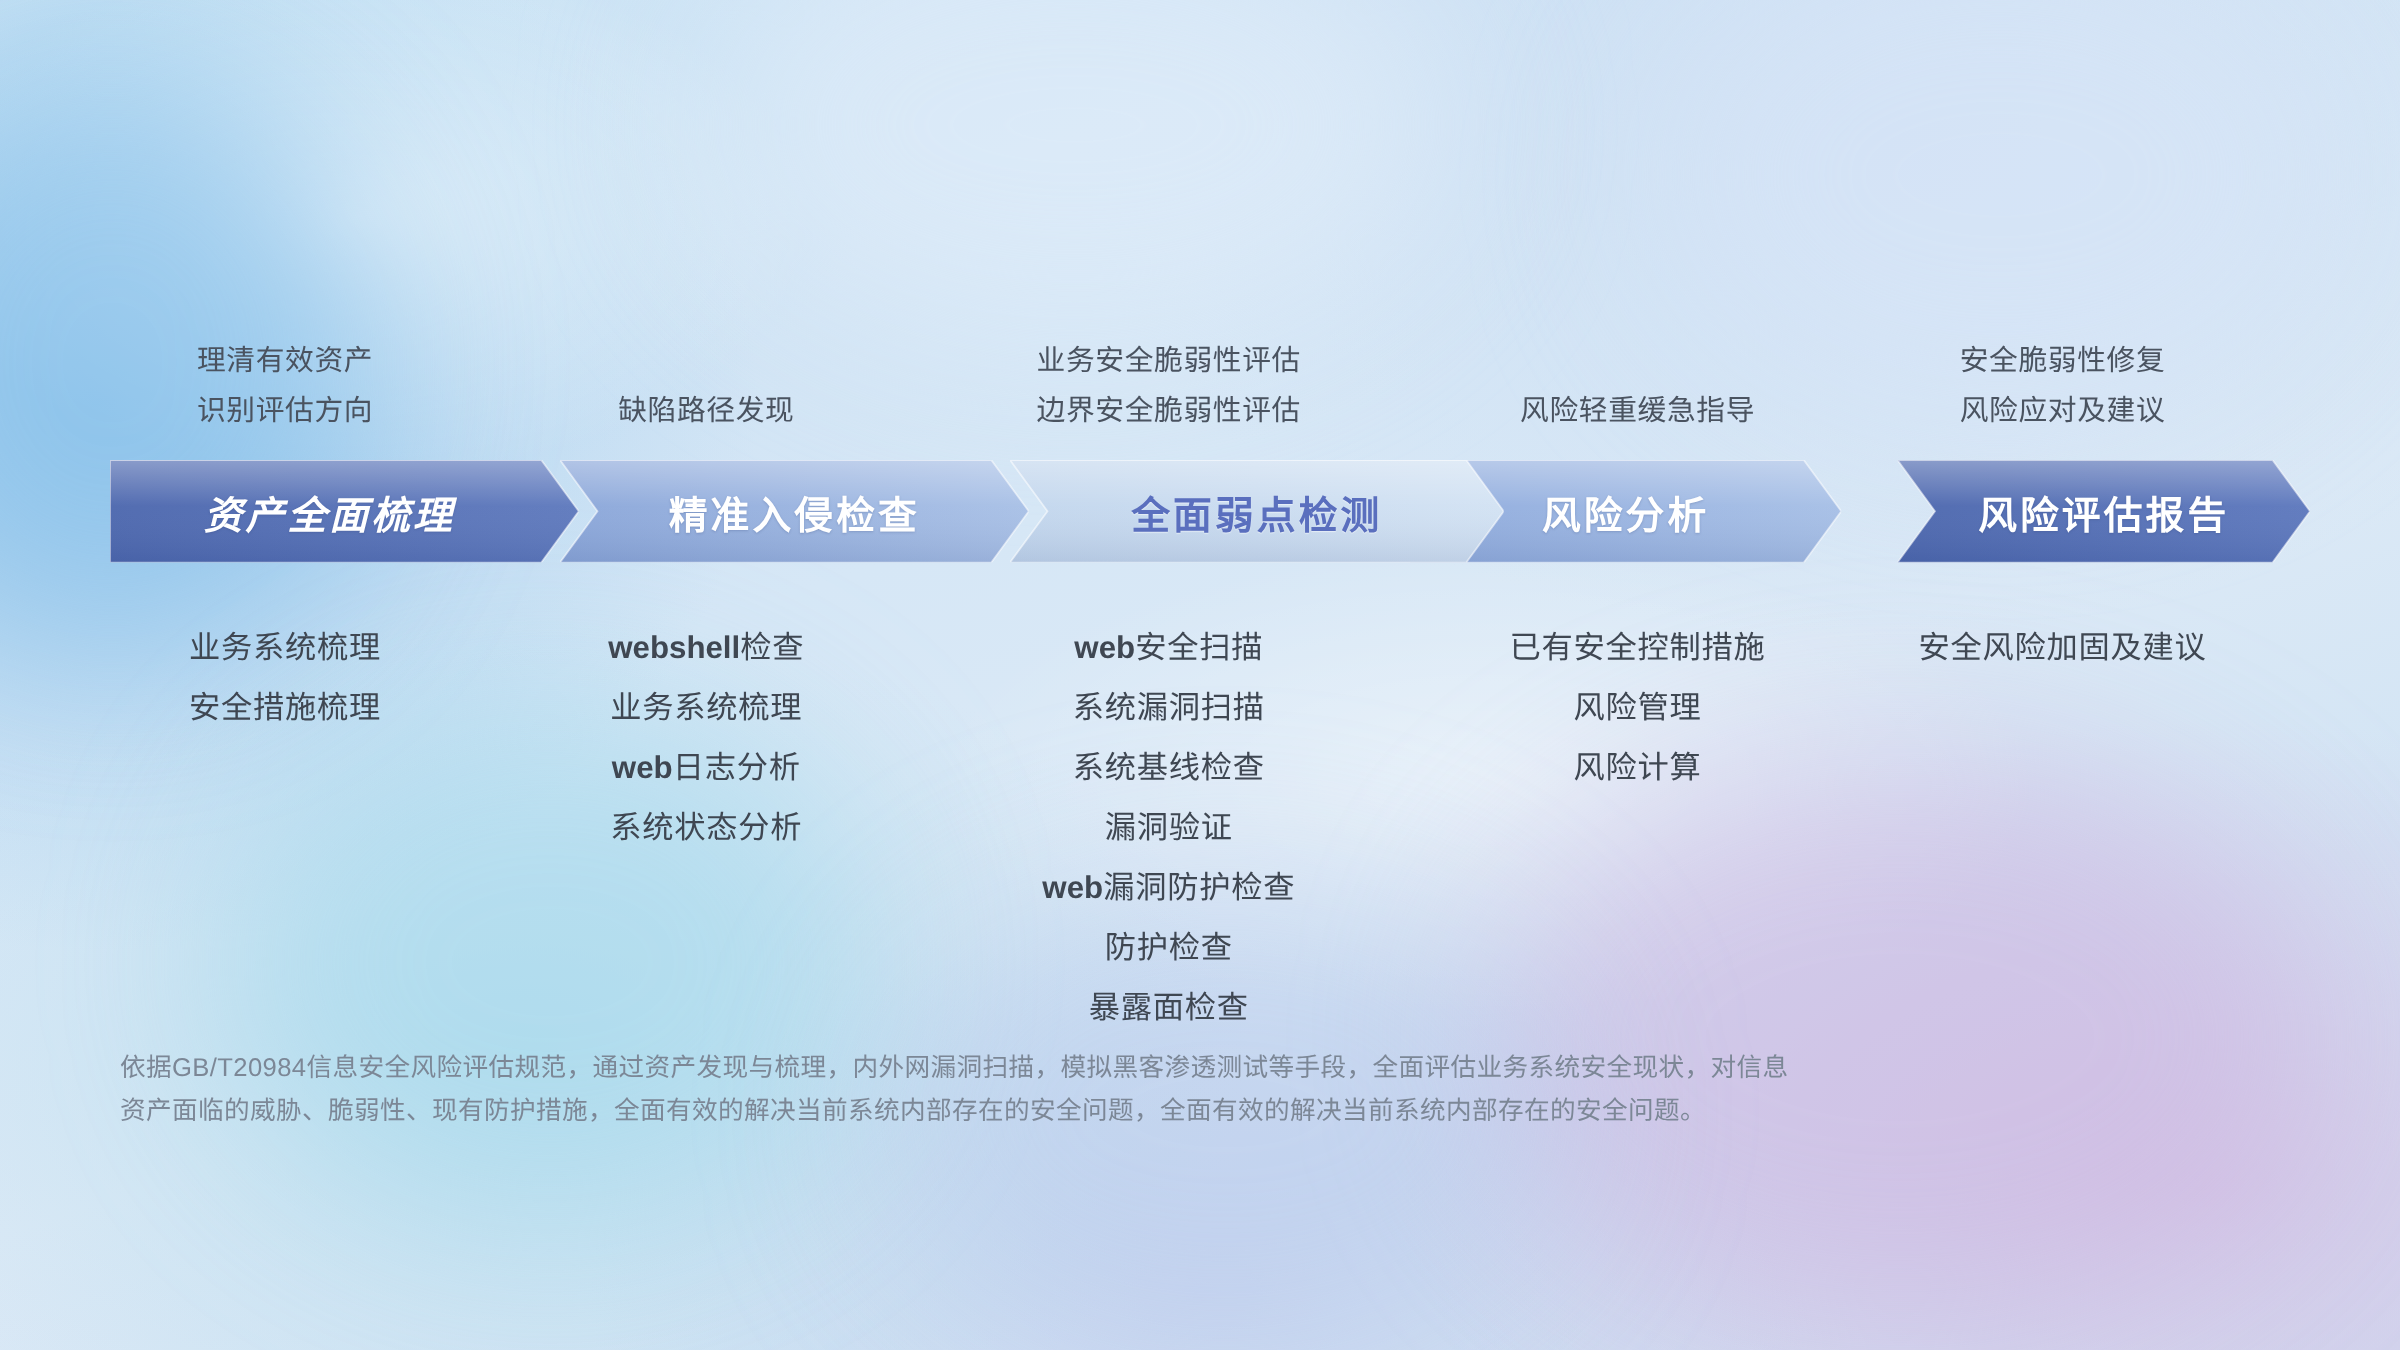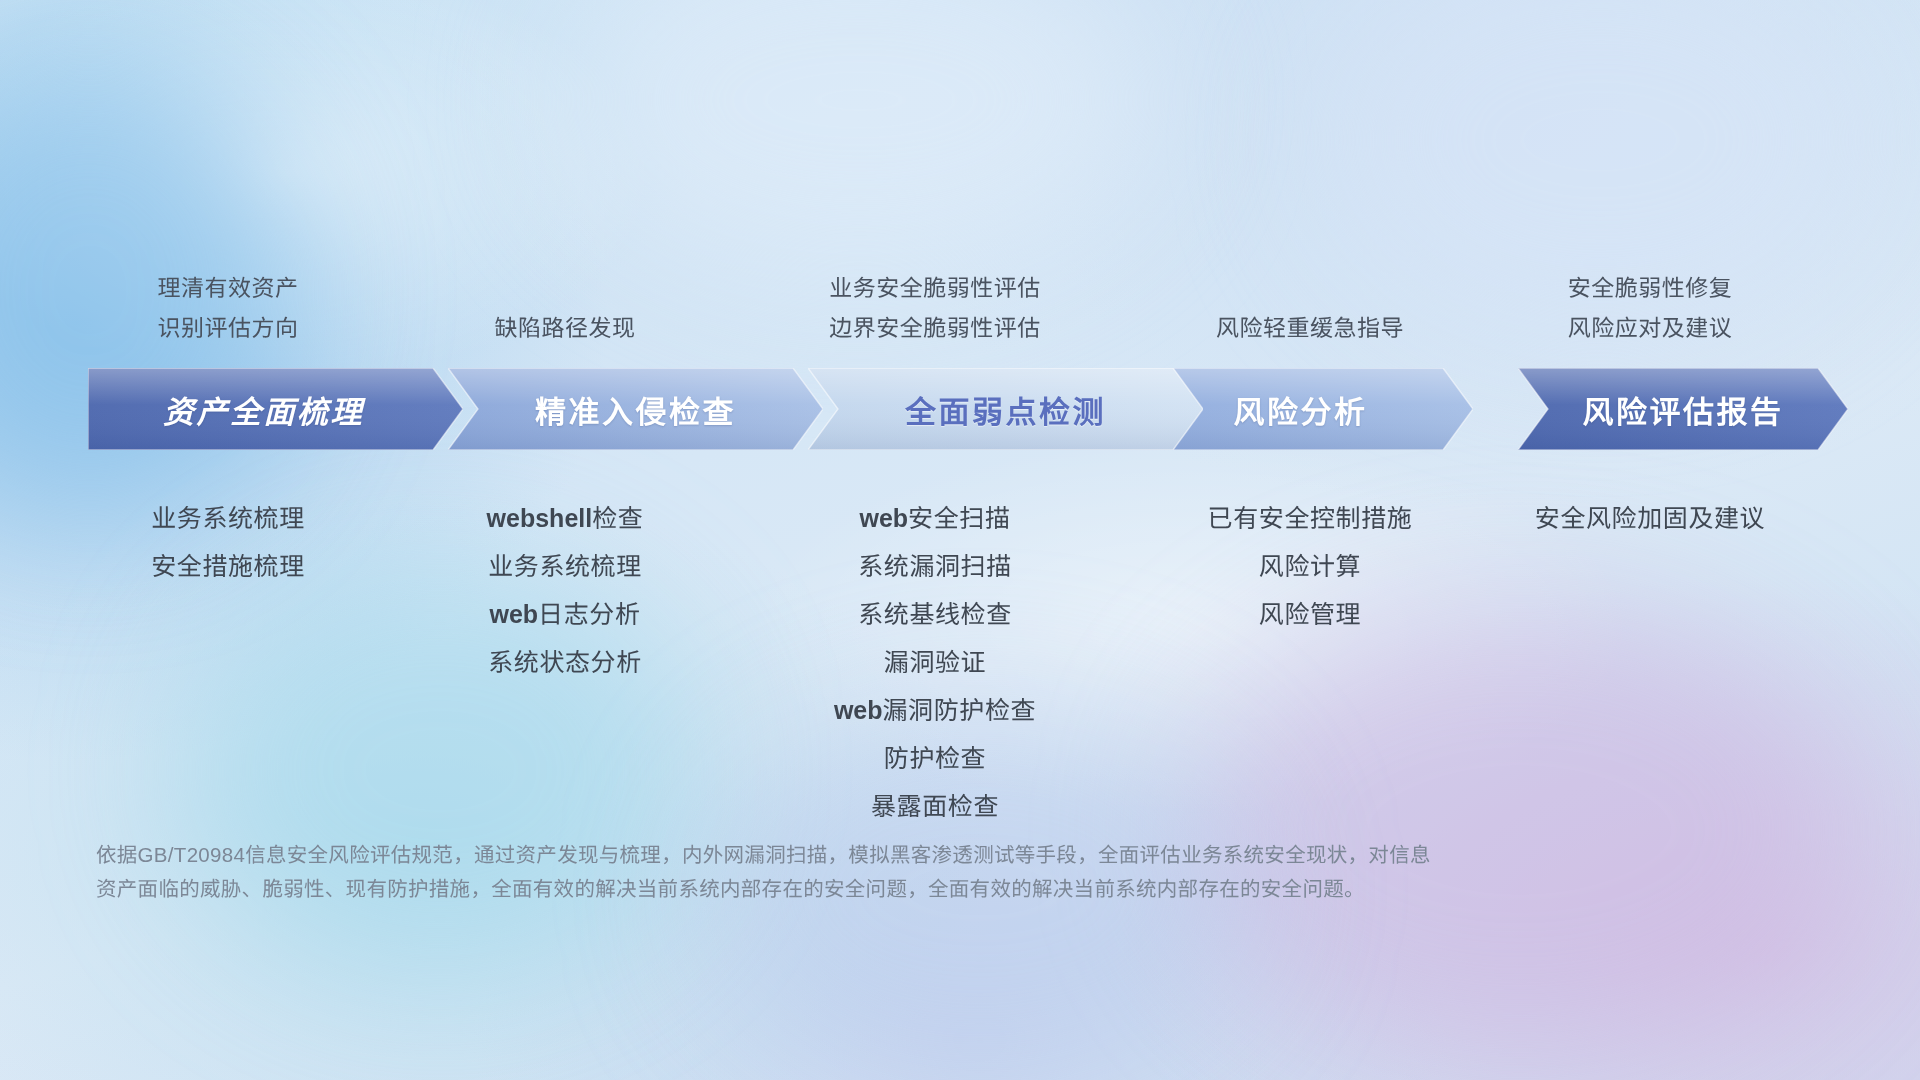--- a/index.html
+++ b/index.html
@@ -323,22 +323,22 @@
             <div class="item"><span>系统基线检查</span></div>
             <div class="item"><span>漏洞验证</span></div>
             <div class="item"><span class="en">web</span><span>漏洞防护检查</span></div>
             <div class="item"><span>防护检查</span></div>
             <div class="item"><span>暴露面检查</span></div>
           </div>
         </div>
         <div class="col" style="left: 1050px; width: 520px;">
           <div class="bullets">
             <div class="item"><span>已有安全控制措施</span></div>
+            <div class="item"><span>风险管理</span></div>
             <div class="item"><span>风险计算</span></div>
-            <div class="item"><span>风险管理</span></div>
           </div>
         </div>
         <div class="col" style="left: 1390px; width: 520px;">
           <div class="bullets">
             <div class="item"><span>安全风险加固及建议</span></div>
           </div>
         </div>
       </div>
   </div>
 

